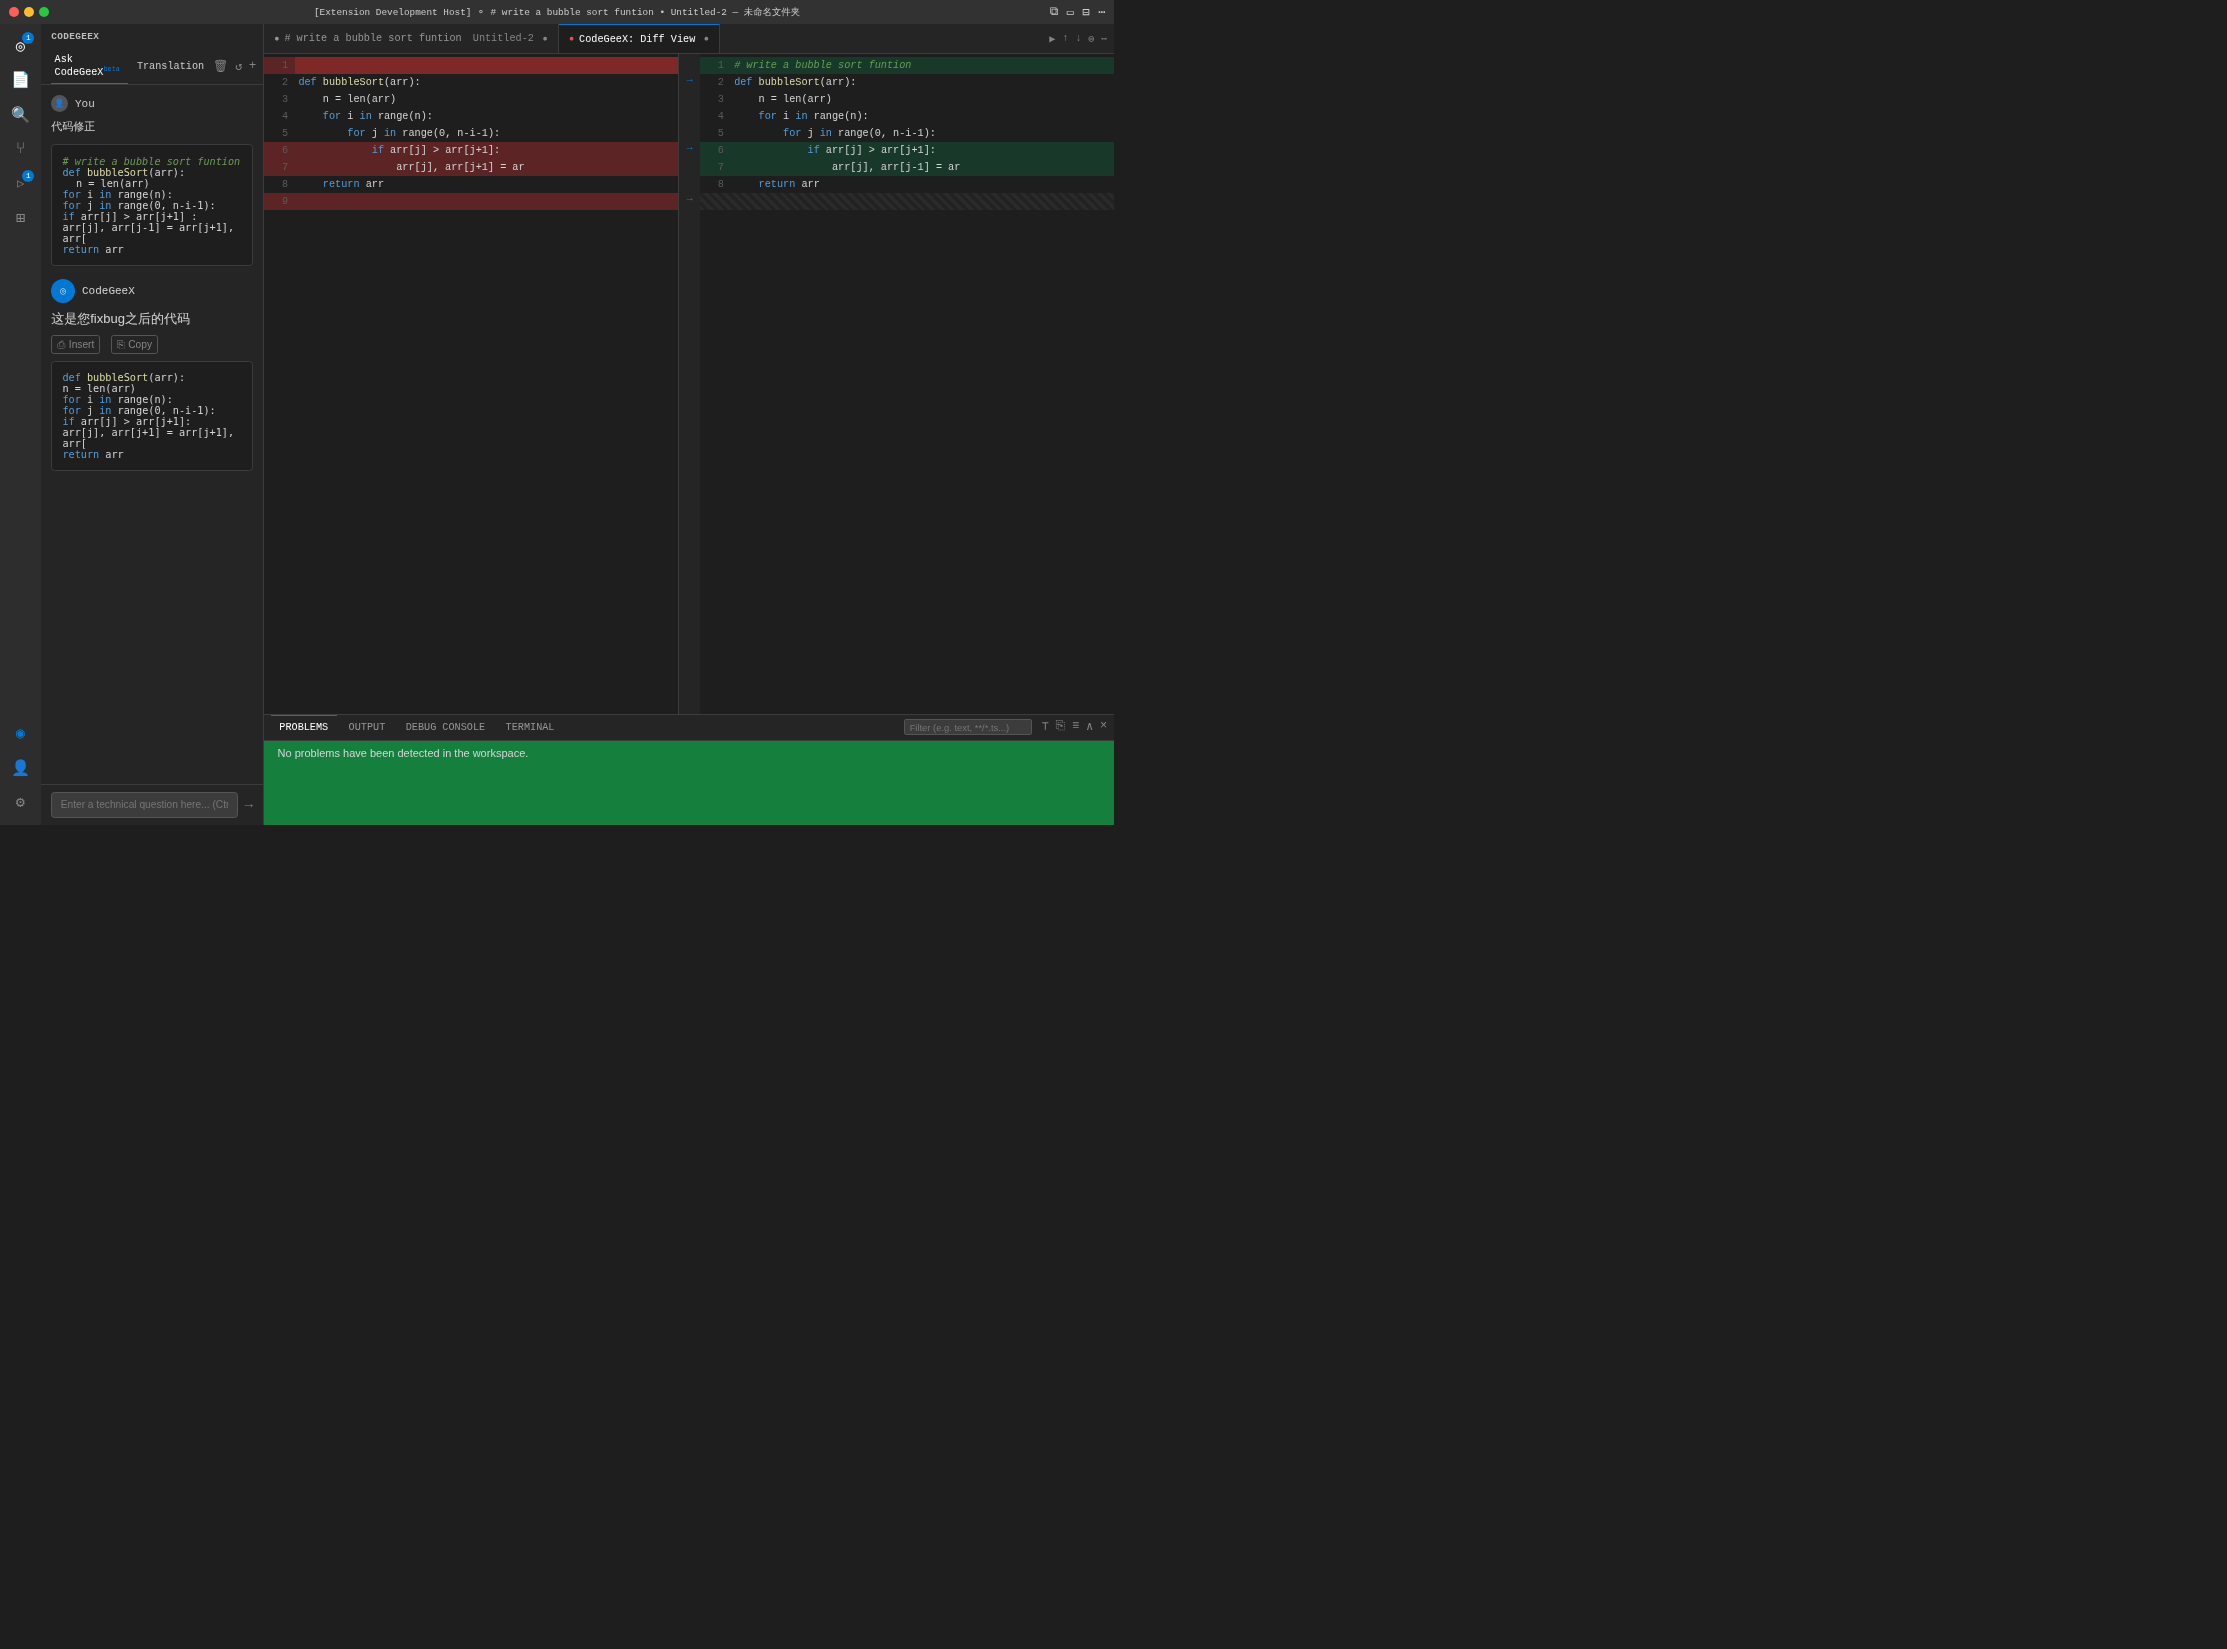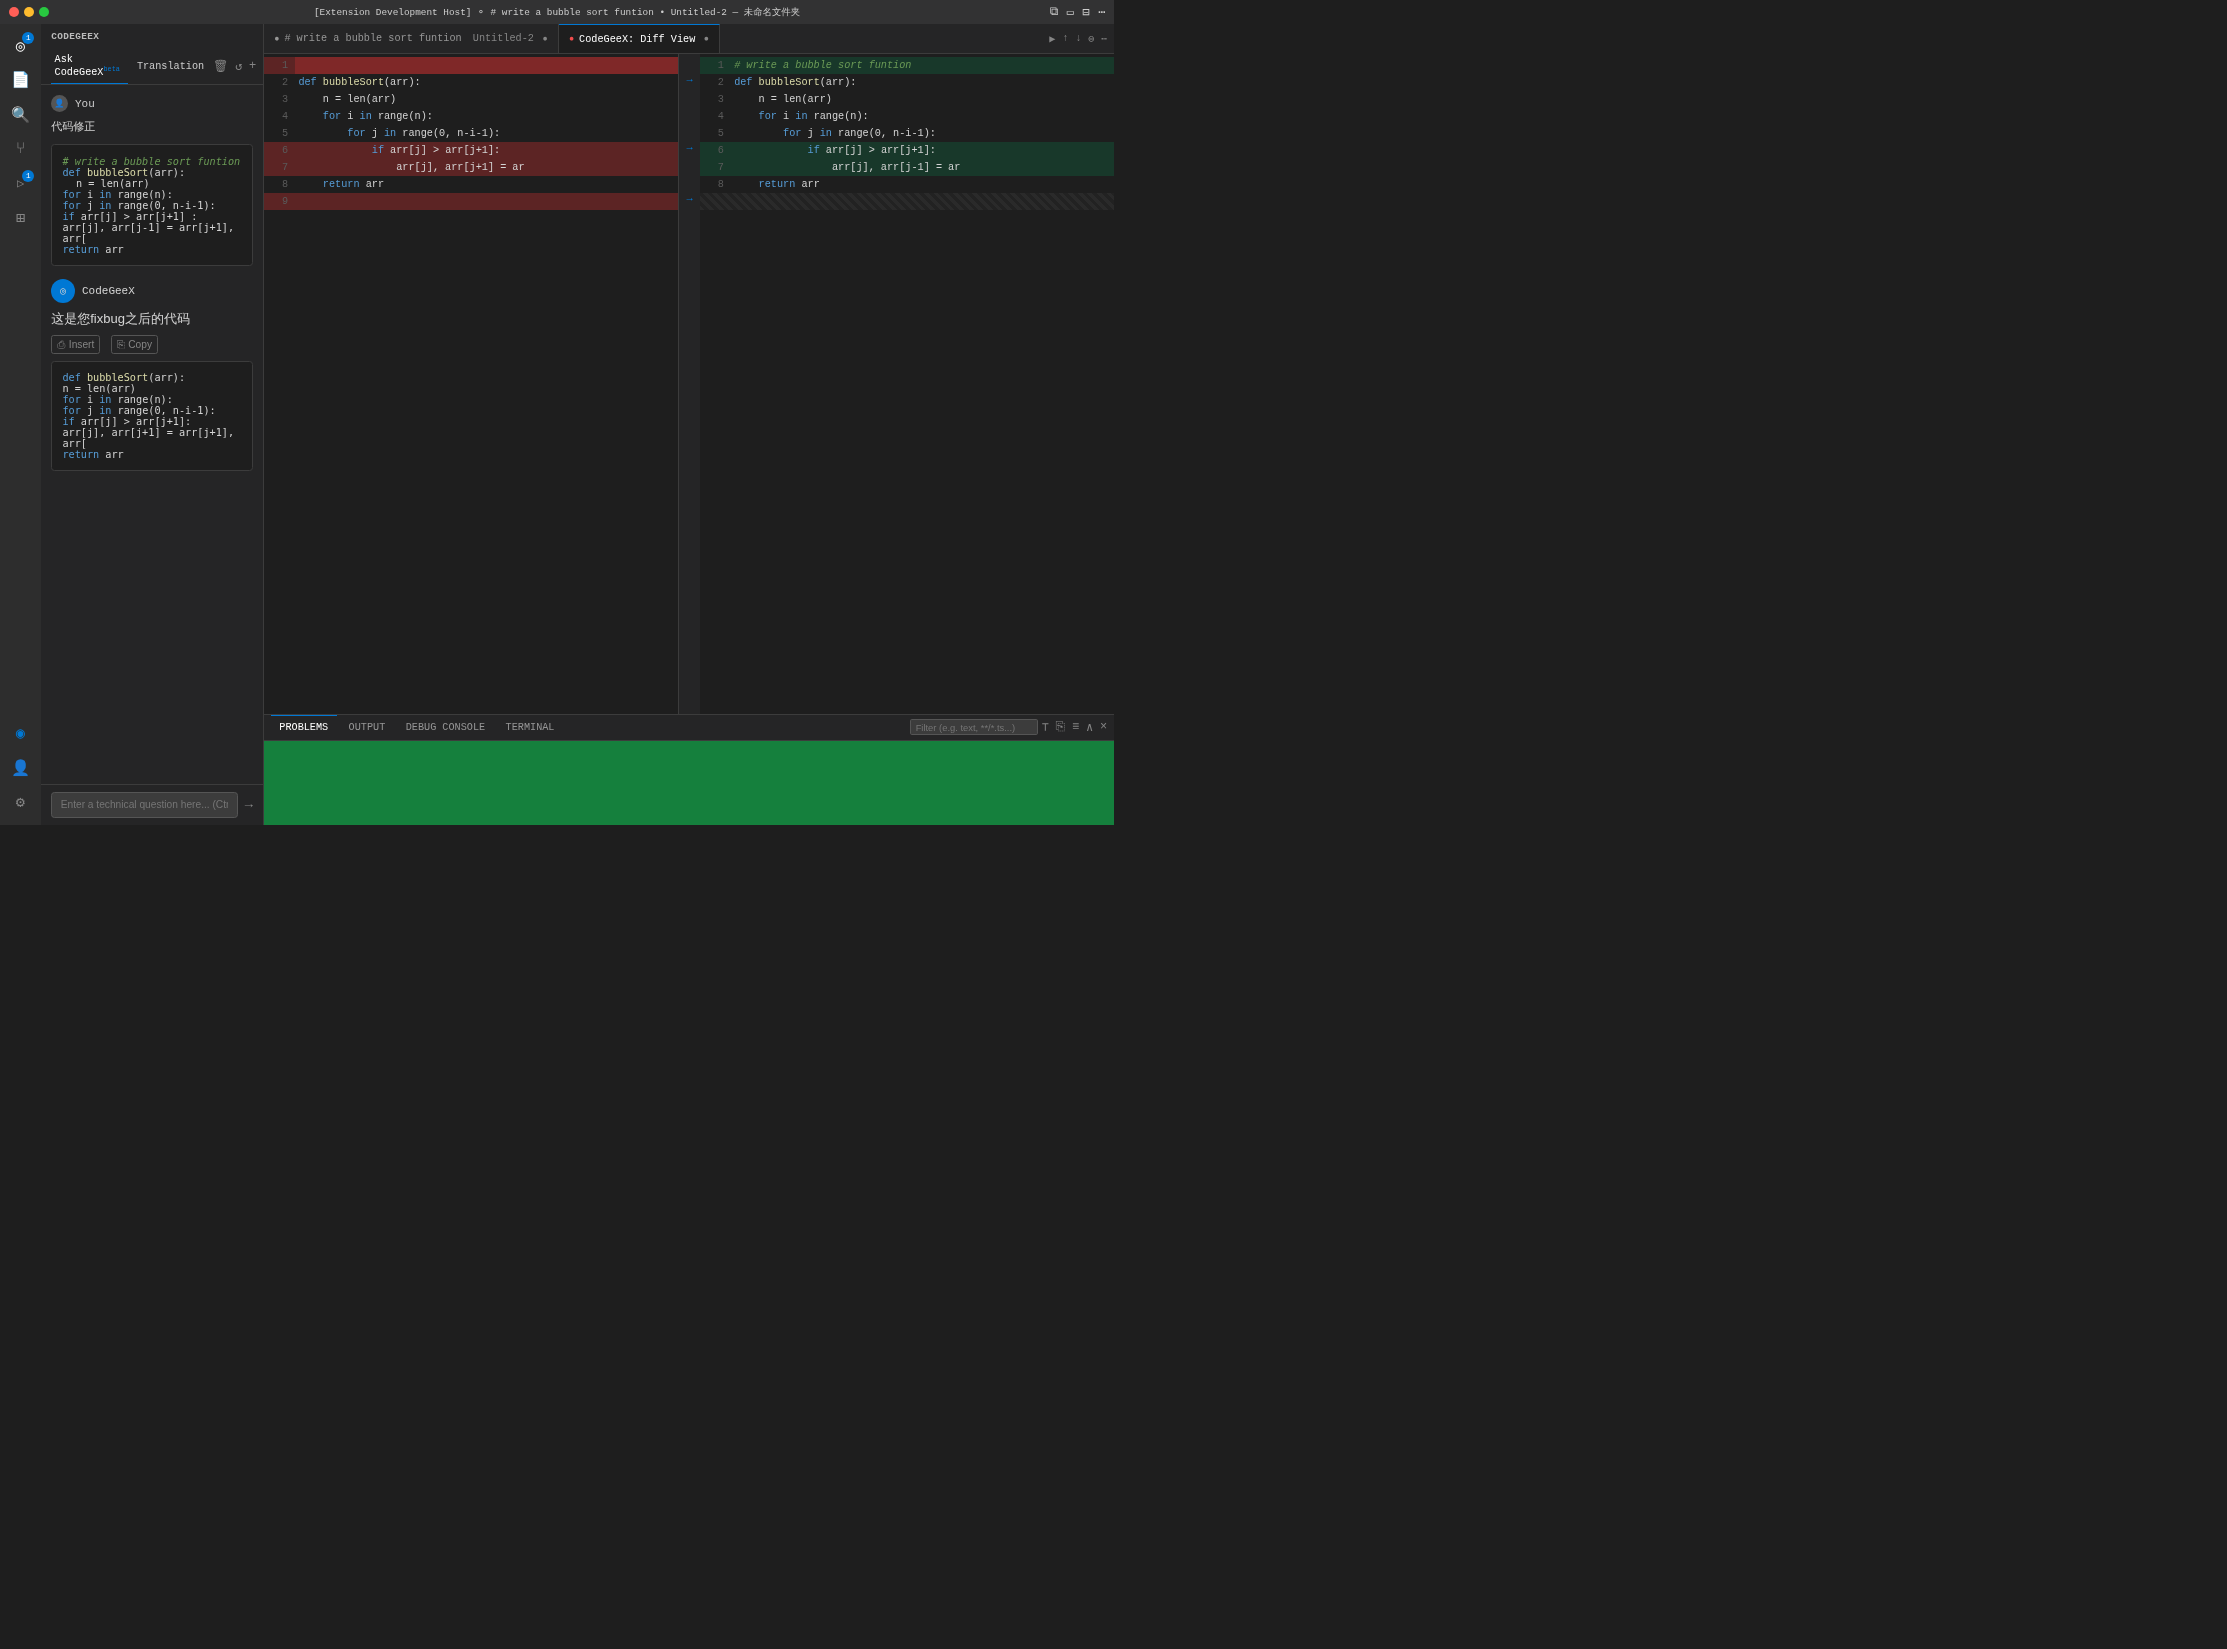--- a/index.html
+++ b/index.html
@@ -361,22 +361,22 @@
       display: flex;
       align-items: center;
     }
     .panel-tab.active {
       color: #ffffff;
       border-top: 0.9px solid #0078d4;
     }
     .panel-tab-right {
       margin-left: auto;
       display: flex;
-      align-items: flex-end;
-      gap: 4px;
+      align-items: flex-start;
+      gap: 10px;
     }
     .filter-input {
       background: #3c3c3c;
       border: 0.9px solid #555;
       border-radius: 1.7px;
       padding: 1.7px 5.1px;
       color: #d4d4d4;
       font-size: 9.4px;
       width: 128px;
     }
@@ -746,20 +746,23 @@
           <input class="filter-input" type="text" placeholder="Filter (e.g. text, **/*.ts...)" style="">
           <div class="panel-icons">
             <span>⊤</span>
             <span>⎘</span>
             <span>≡</span>
             <span>∧</span>
             <span>×</span>
           </div>
         </div>
       </div>
+      <div class="panel-content">
+        <span>No problems have been detected in the workspace.</span>
+      </div>
     </div>
 
   </div>
 </div>
 
 <div class="status-bar">
   <div class="status-left">
     <div class="status-item">
       <span>⇌</span>
     </div>

